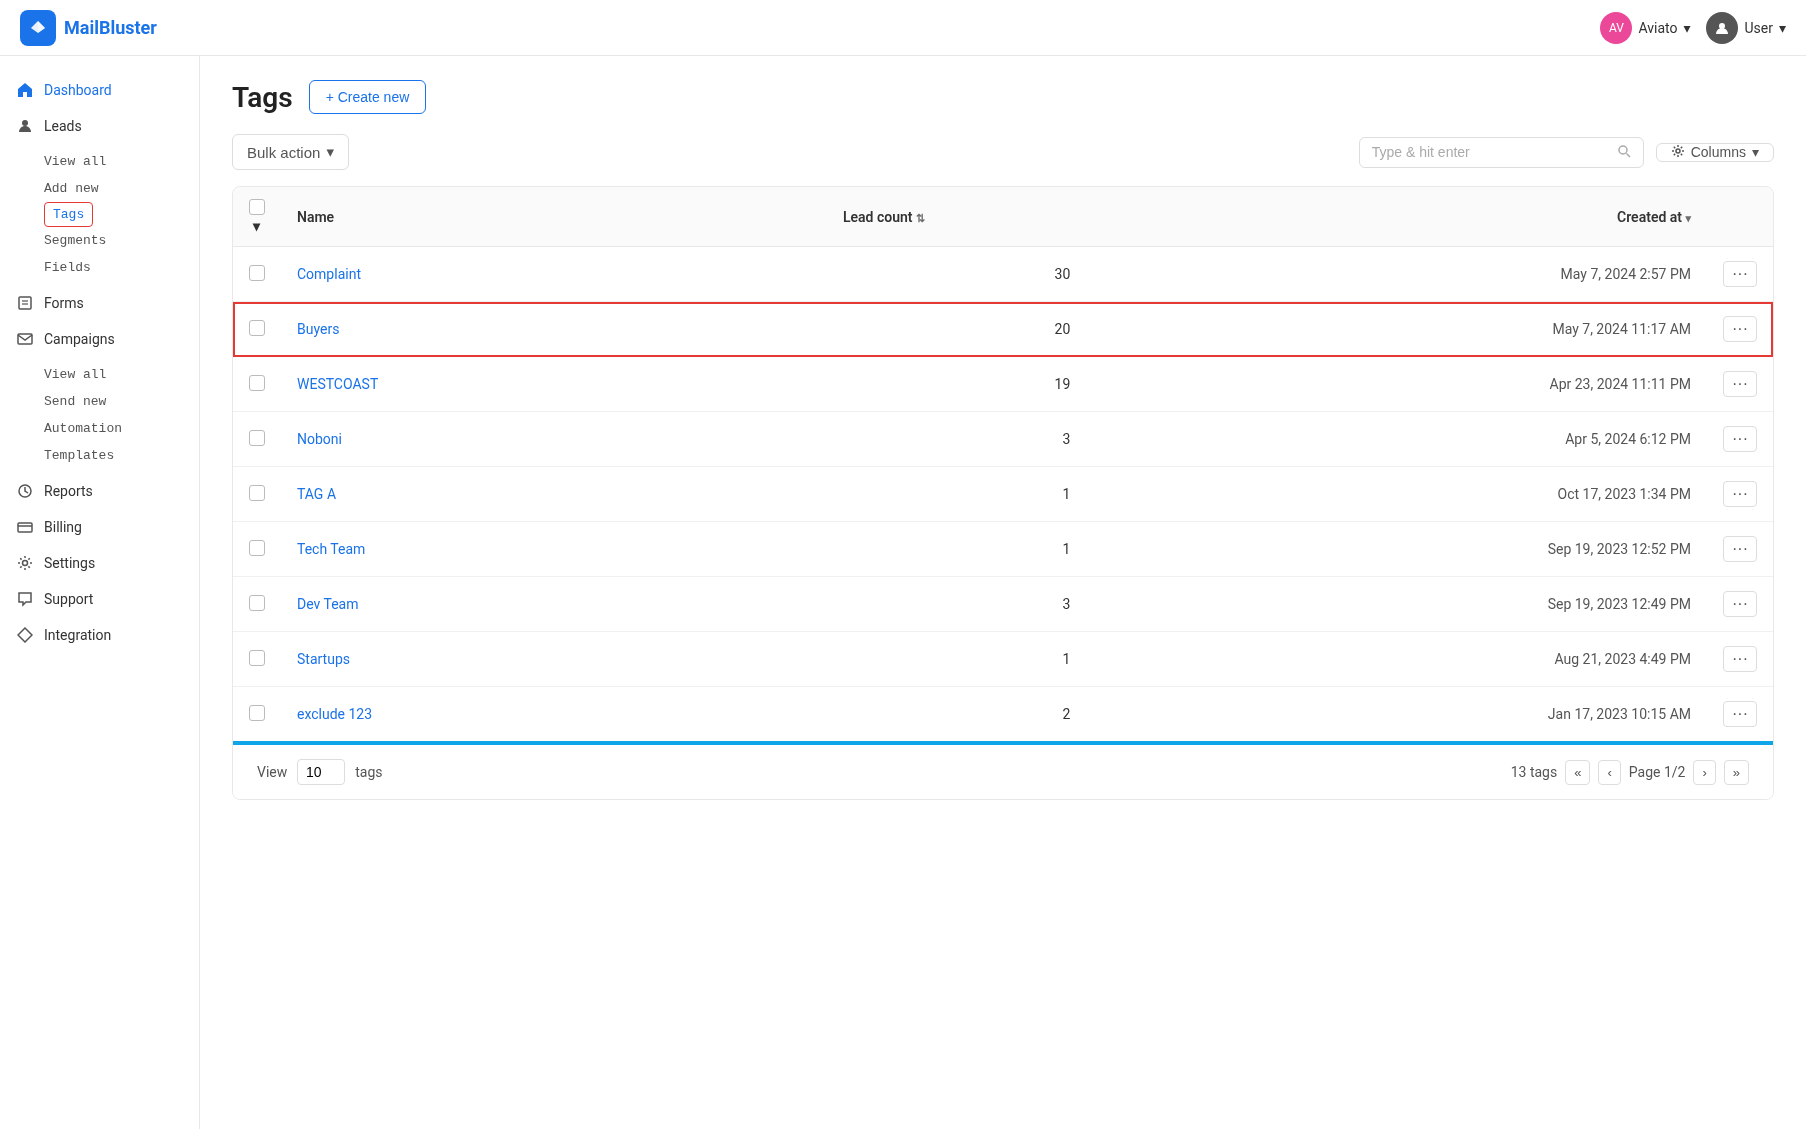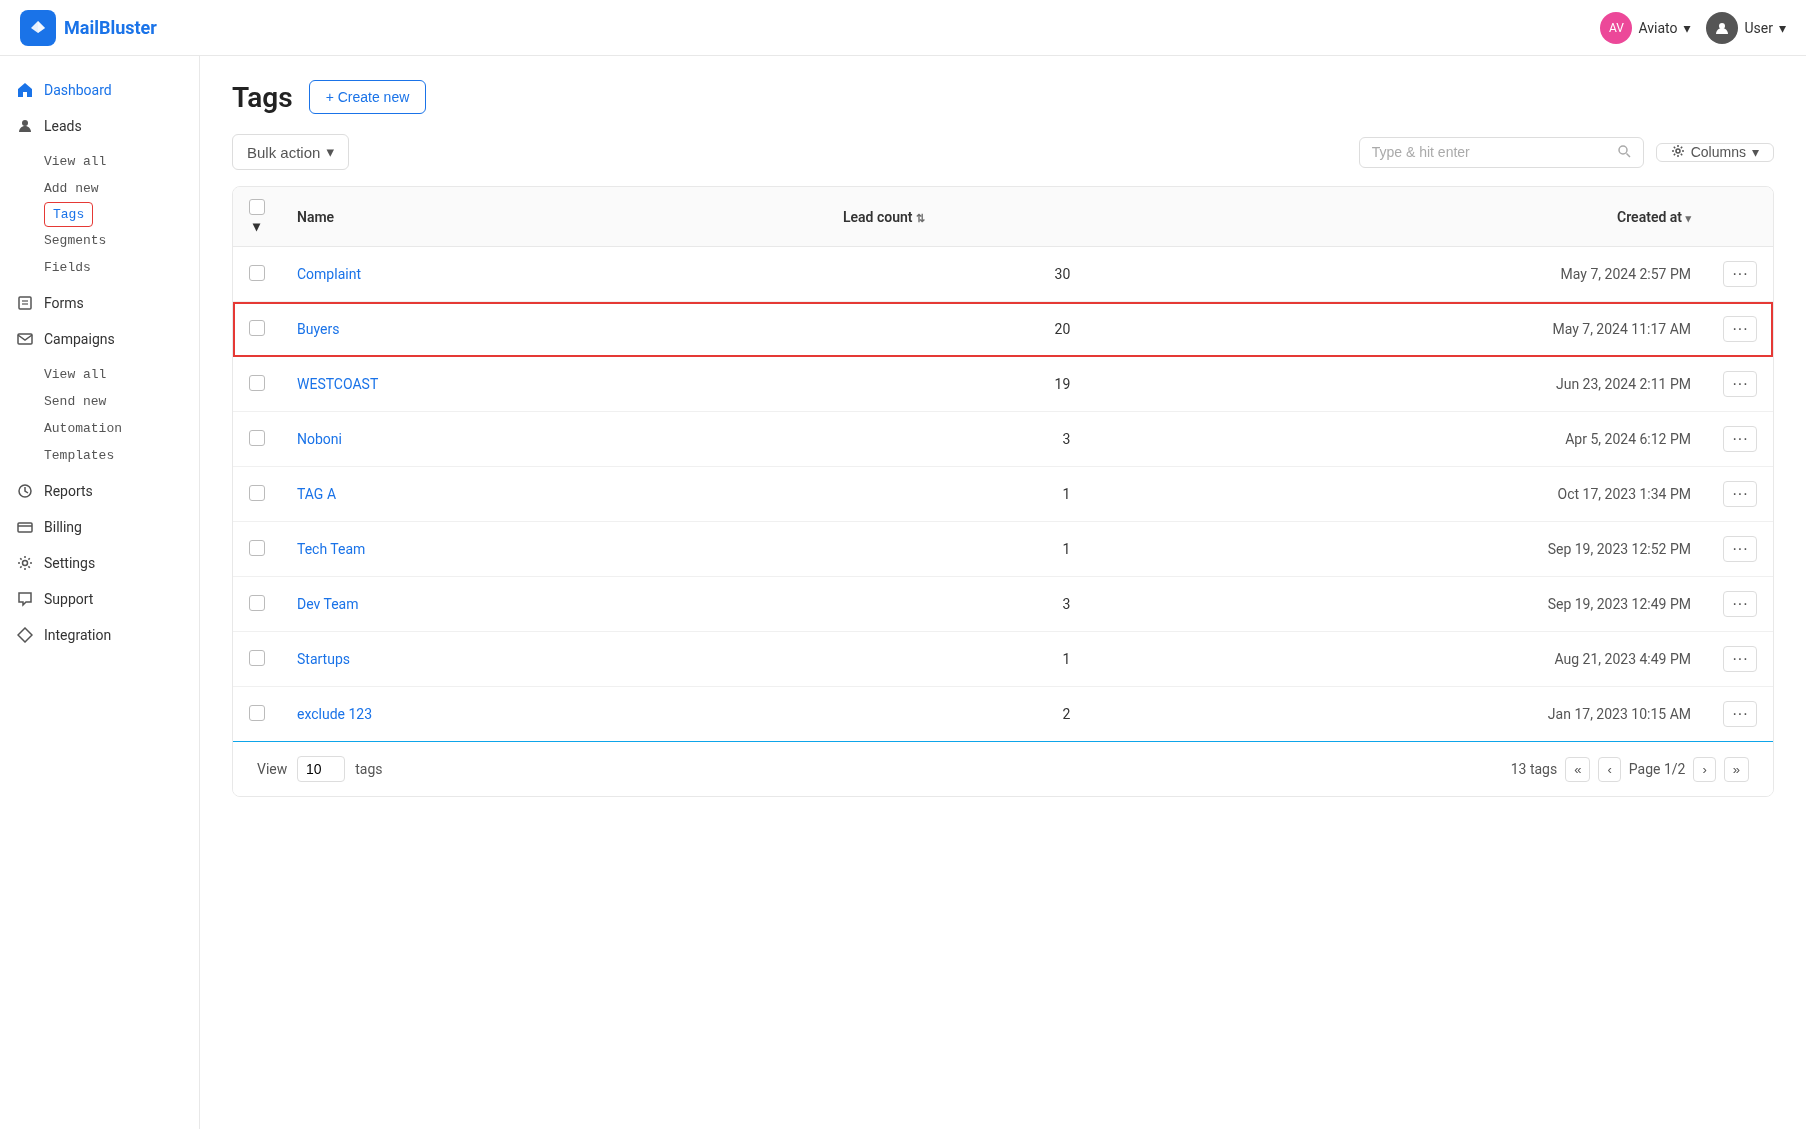--- a/index.html
+++ b/index.html
@@ -60,21 +60,21 @@
     .checkbox-cell { width: 48px; }
 
     
     .cb { width: 16px; height: 16px; border: 1px solid #bbb; border-radius: 3px; cursor: pointer; appearance: none; background: #fff; }
     .cb:checked { background: #1a73e8; border-color: #1a73e8; }
 
     
     .btn-actions { background: none; border: 1px solid #ddd; border-radius: 4px; padding: 4px 8px; cursor: pointer; color: #555; font-size: 16px; line-height: 1; }
 
     
-    .table-footer { display: flex; align-items: center; justify-content: space-between; padding: 14px 24px; border-top: 1px solid #0ea5e9; background: #fff; }
+    .table-footer { display: flex; align-items: center; justify-content: space-between; padding: 14px 24px; border-top: 4px solid #0ea5e9; background: #fff; }
     .footer-left { display: flex; align-items: center; gap: 10px; font-size: 14px; color: #555; }
     .page-size-input { width: 48px; border: 1px solid #ddd; border-radius: 4px; padding: 4px 6px; text-align: center; font-size: 14px; }
     .footer-right { display: flex; align-items: center; gap: 8px; font-size: 14px; color: #555; }
     .btn-page { background: none; border: 1px solid #ddd; border-radius: 4px; padding: 4px 8px; cursor: pointer; color: #555; font-size: 13px; }
     .btn-page:disabled { opacity: 0.4; cursor: default; }
   </style>
 </head>
 <body>
 
 <div class="header">
@@ -297,21 +297,21 @@
       </td>
     </tr>
             <tr>
       <td class="checkbox-cell">
         <input type="checkbox" class="cb" style="">
       </td>
       <td class="col-name">
         <a class="tag-link">WESTCOAST</a>
       </td>
       <td class="col-lead-count">19</td>
-      <td class="col-created">Jun 23, 2024 2:11 PM</td>
+      <td class="col-created">Apr 23, 2024 11:11 PM</td>
       <td class="col-actions">
         <button class="btn-actions">···</button>
       </td>
     </tr>
             <tr>
       <td class="checkbox-cell">
         <input type="checkbox" class="cb" style="">
       </td>
       <td class="col-name">
         <a class="tag-link">Noboni</a>

